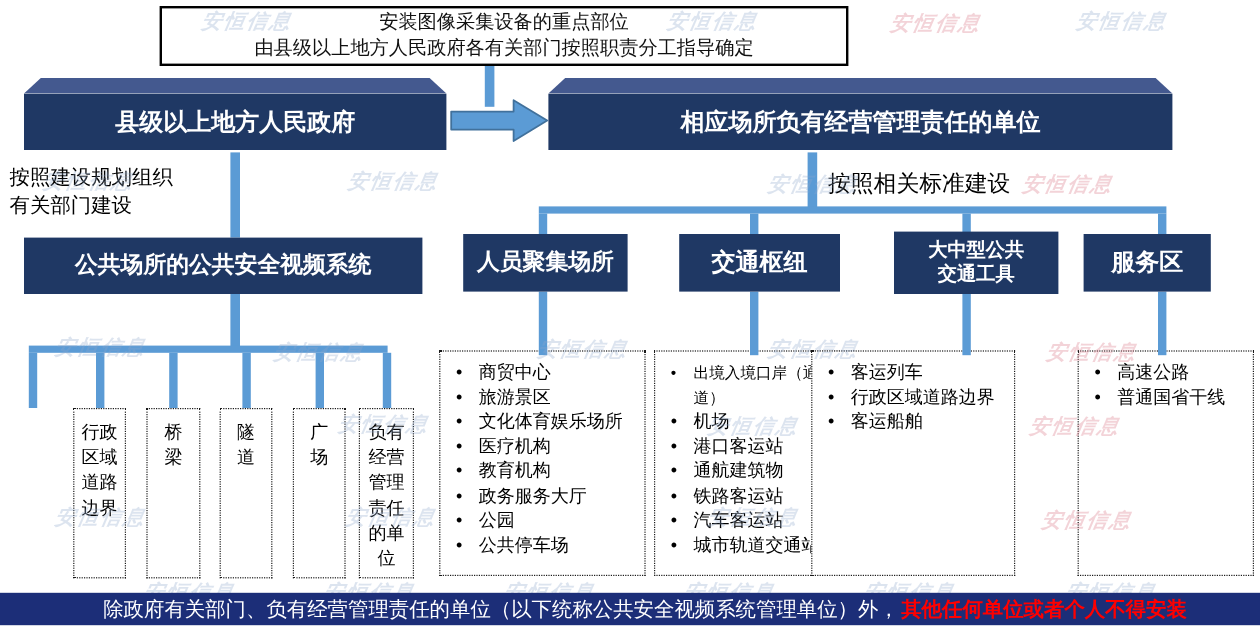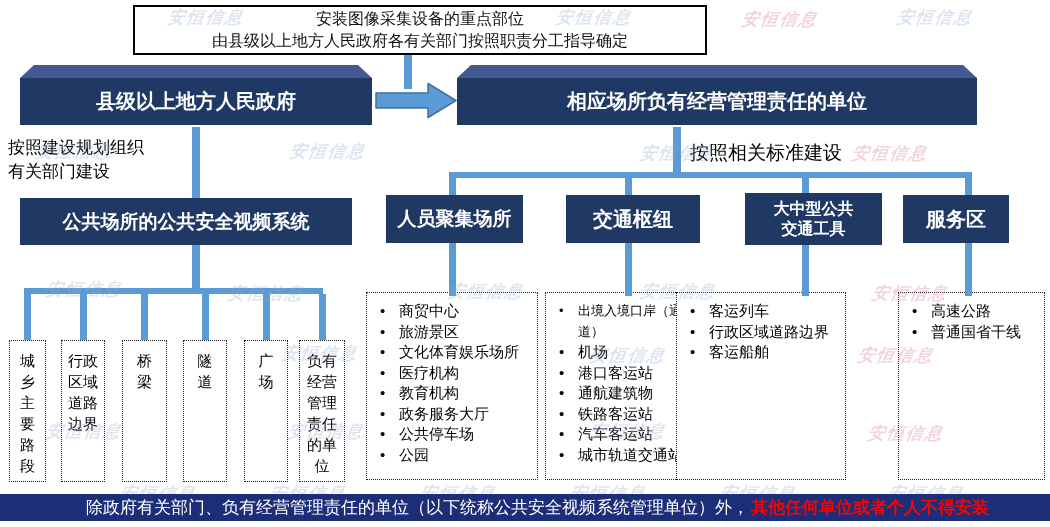--- a/index.html
+++ b/index.html
@@ -131,23 +131,20 @@
 
   <div class="conn" style="left:192px;top:245px;width:8px;height:45px"></div>
   <div class="conn" style="left:24px;top:288px;width:299px;height:6px"></div>
   <div class="conn" style="left:24px;top:294px;width:7px;height:46px"></div>
   <div class="conn" style="left:80px;top:294px;width:7px;height:46px"></div>
   <div class="conn" style="left:141px;top:294px;width:7px;height:46px"></div>
   <div class="conn" style="left:202px;top:294px;width:7px;height:46px"></div>
   <div class="conn" style="left:263px;top:294px;width:7px;height:46px"></div>
   <div class="conn" style="left:319px;top:294px;width:7px;height:46px"></div>
 
-  <div class="leaf" style="left:9px;width:37px">
-    <span style="width:16px">城乡主要路段</span>
-  </div>
   <div class="leaf" style="left:61px;width:44px">
     <span style="width:32px">行政区域道路边界</span>
   </div>
   <div class="leaf" style="left:122px;width:45px">
     <span style="width:16px">桥梁</span>
   </div>
   <div class="leaf" style="left:183px;width:44px">
     <span style="width:16px">隧道</span>
   </div>
   <div class="leaf" style="left:244px;width:44px">
@@ -178,22 +175,22 @@
   <div class="conn" style="left:965px;top:243px;width:7px;height:53px"></div>
 
   <div class="list-col c1" style="left:366px;width:172px">
     <ul>
         <li>商贸中心</li>
         <li>旅游景区</li>
         <li>文化体育娱乐场所</li>
         <li>医疗机构</li>
         <li>教育机构</li>
         <li>政务服务大厅</li>
+        <li>公园</li>
         <li>公共停车场</li>
-        <li>公园</li>
       </ul>
   </div>
   <div class="list-col c2" style="left:545px;width:167px">
     <ul>
         <li>出境入境口岸（通道）</li>
         <li>机场</li>
         <li>港口客运站</li>
         <li>通航建筑物</li>
         <li>铁路客运站</li>
         <li>汽车客运站</li>

